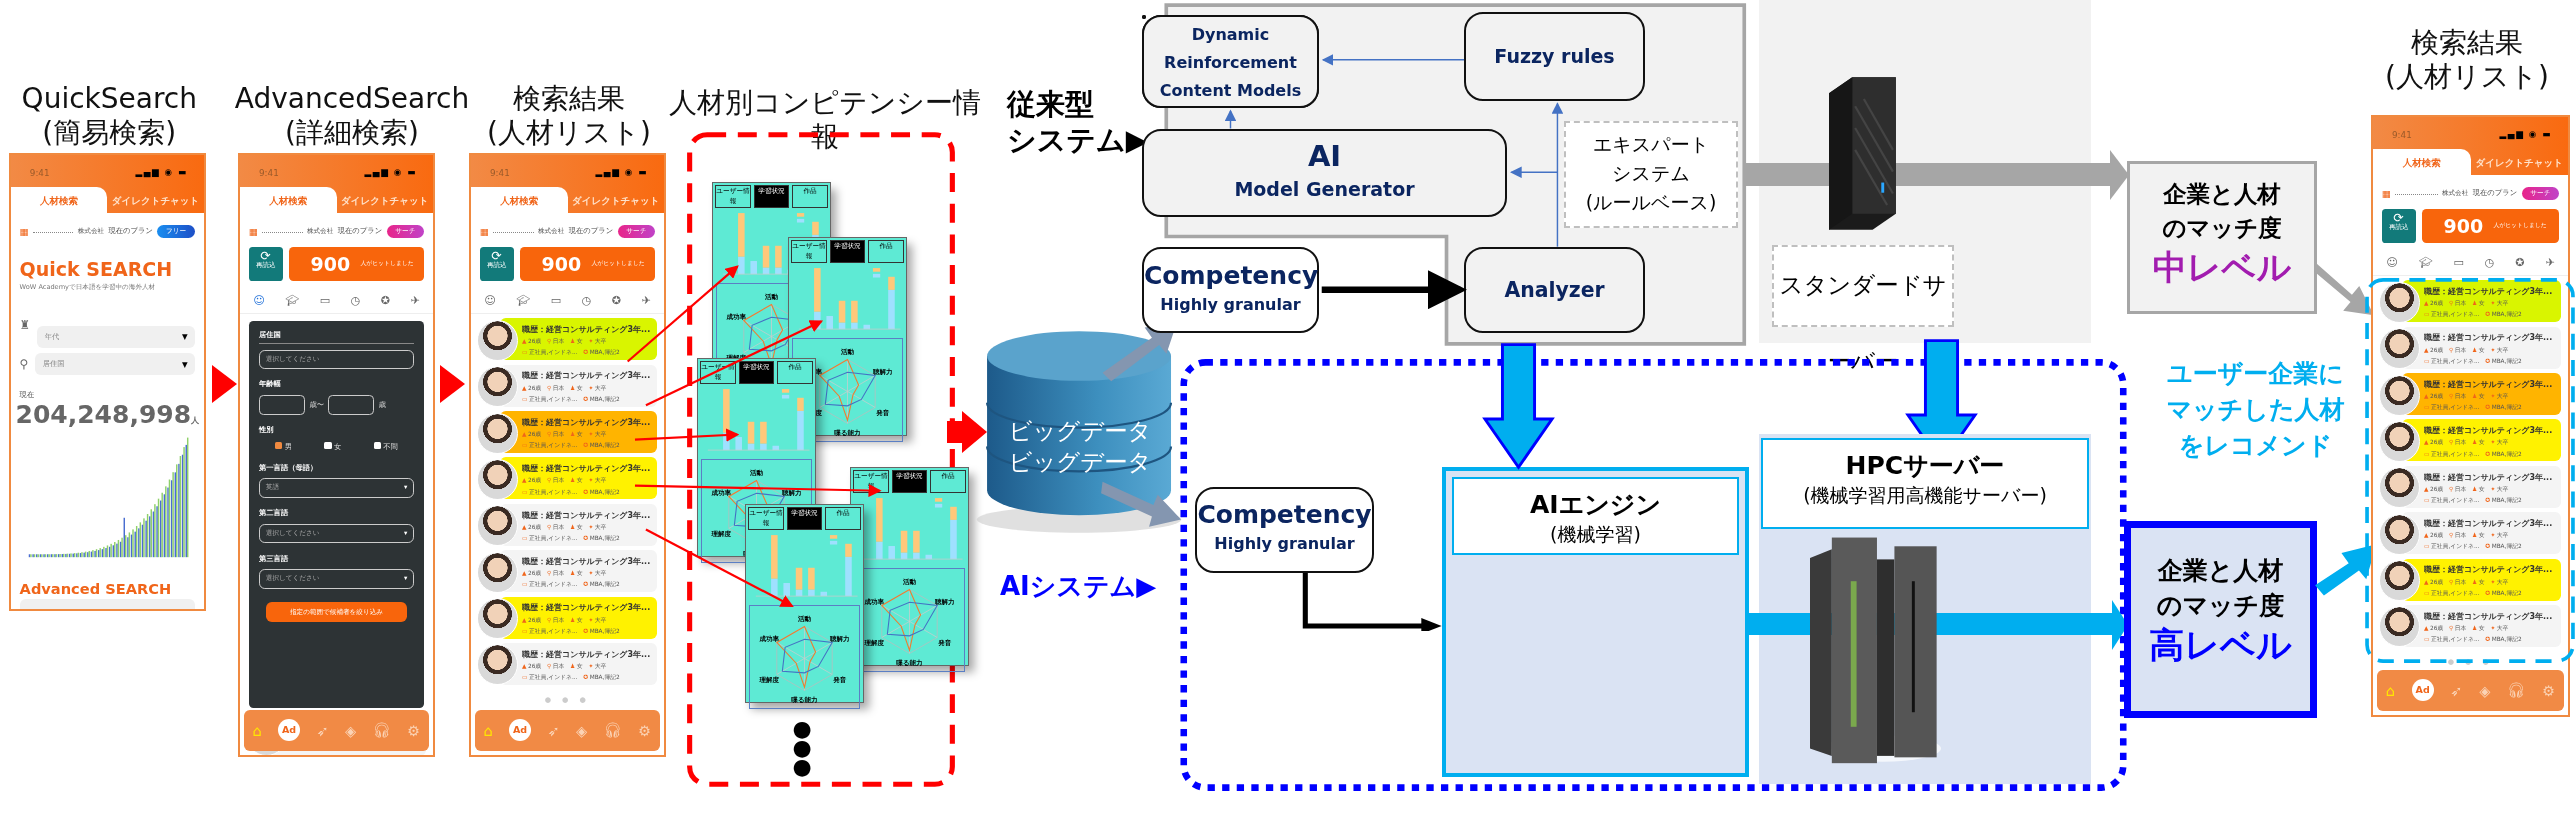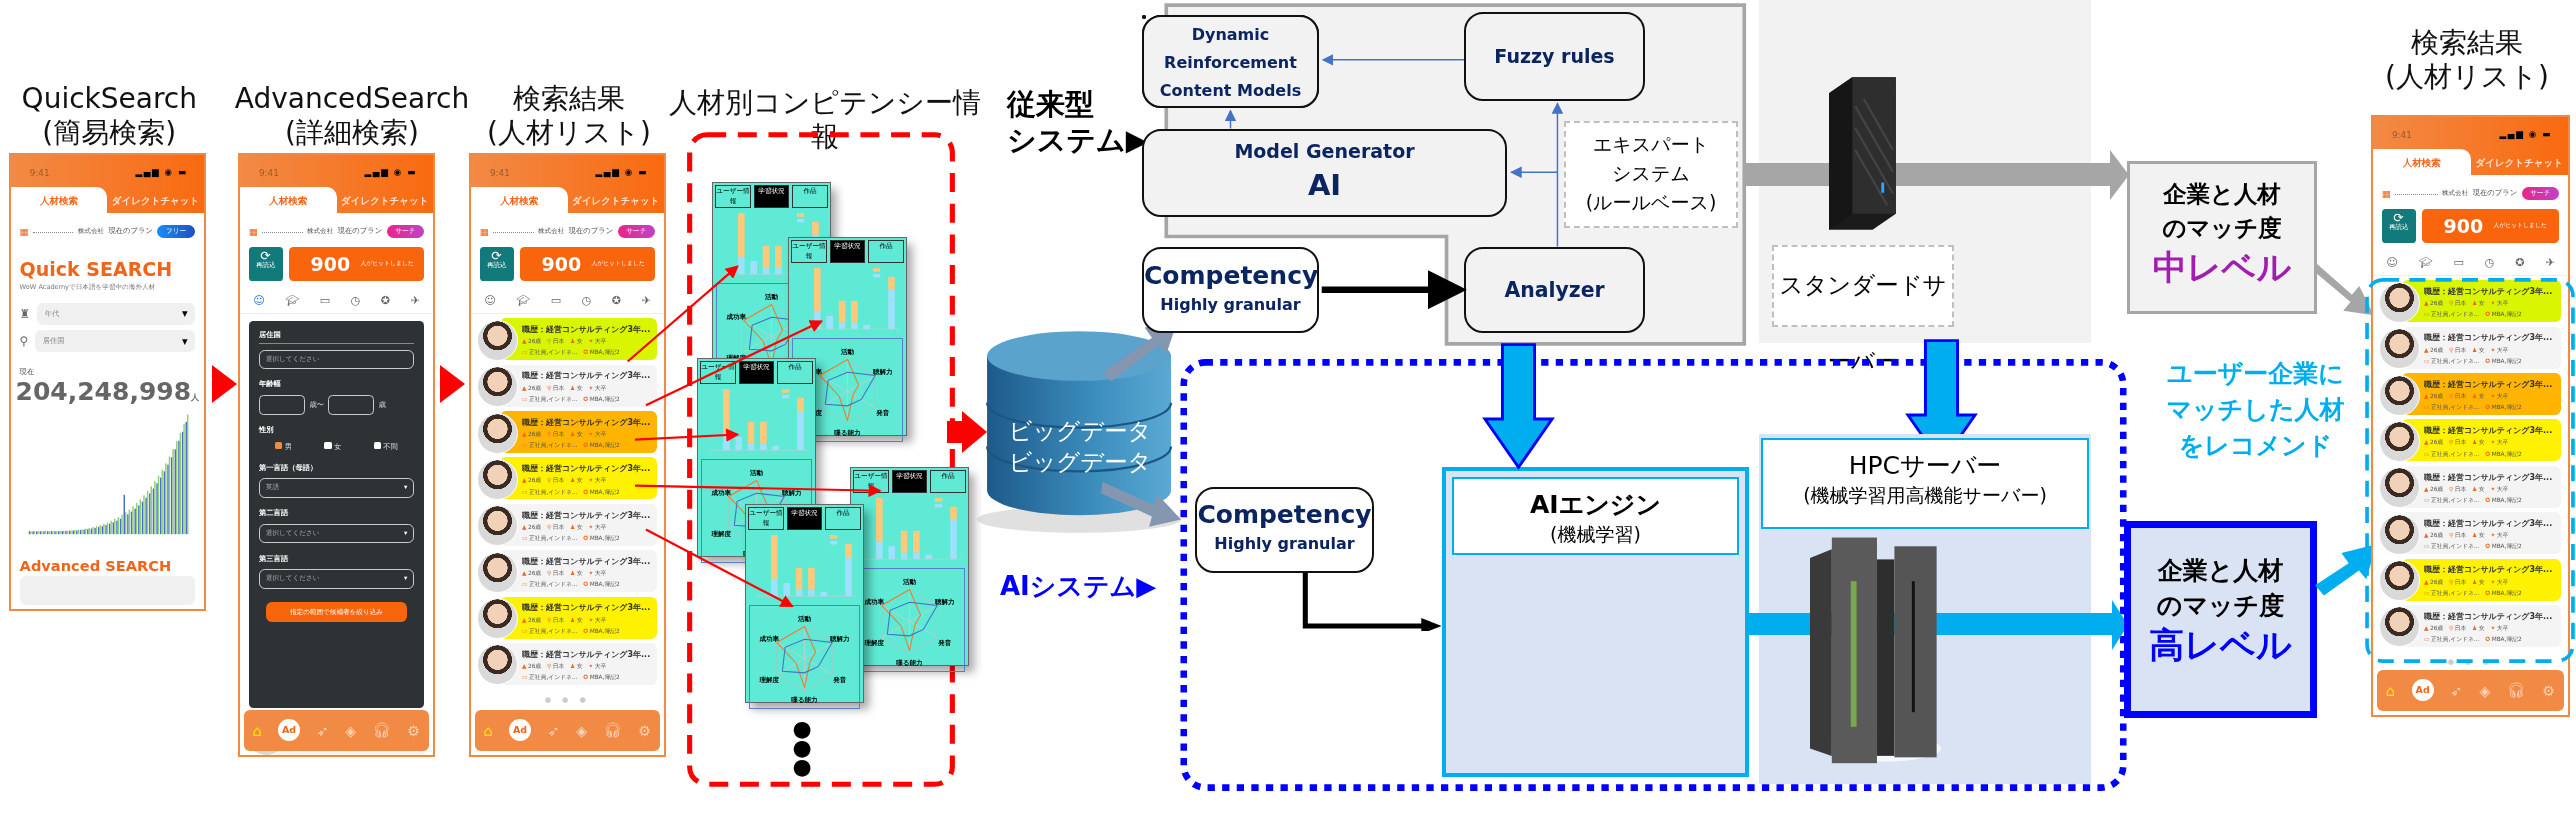--- a/index.html
+++ b/index.html
@@ -91,21 +91,21 @@
     <span class="bld">▦</span>
     <span class="dots"></span>
     <span>株式会社</span>
     <span class="plan">現在のプラン</span>
     <span class="pill free">フリー</span>
   </div>
   <div style="color:#f0651a;font-size:19px;font-weight:bold;padding:16px 8.8px 2.9px;">Quick SEARCH</div>
   <div style="font-size:6.6px;color:#777;padding:0 8.8px 7.3px;">WoW Academyで日本語を学習中の海外人材</div>
   <div style="display:flex;align-items:center;gap:7.3px;padding:2.9px 8.8px;">
     <span style="font-size:11.7px;color:#666;">♜</span>
-    <div style="flex:1;background:#f0f0f0;border-radius:5.8px;height:22px;display:flex;align-items:center;justify-content:space-between;padding:0 7.3px;font-size:7.3px;color:#888;">
+    <div style="flex:1;background:#f0f0f0;border-radius:5.8px;height:22px;display:flex;align-items:center;justify-content:space-between;padding:0 7.3px;font-size:7.3px;color:#888;margin-top:23px;">
       <span>年代</span>
         <span style="color:#000;">▼</span>
     </div>
   </div>
   <div style="display:flex;align-items:center;gap:7.3px;padding:2.9px 8.8px;">
     <span style="font-size:11.7px;color:#666;">⚲</span>
     <div style="flex:1;background:#f0f0f0;border-radius:5.8px;height:22px;display:flex;align-items:center;justify-content:space-between;padding:0 7.3px;font-size:7.3px;color:#888;">
       <span>居住国</span>
         <span style="color:#000;">▼</span>
     </div>
@@ -627,22 +627,22 @@
 
 <div class="rbox" style="left:1142px;top:14.6px;width:0;height:0;border:none;"></div>
 
 <div class="rbox" style="left:1142px;top:14.6px;width:177px;height:93px;font-size:16px;line-height:28px;padding-top:4.4px;">
   <div>Dynamic</div>
   <div>Reinforcement</div>
   <div>Content Models</div>
 </div>
 <div class="rbox" style="left:1464px;top:11.7px;width:181px;height:89px;font-size:19px;line-height:85px;">Fuzzy rules</div>
 <div class="rbox" style="left:1142px;top:129px;width:365px;height:88px;padding-top:5.8px;">
+  <div style="font-size:29px;line-height:38px;">AI</div>
   <div style="font-size:19px;line-height:29px;">Model Generator</div>
-  <div style="font-size:29px;line-height:38px;">AI</div>
 </div>
 <div class="abs" style="left:1564px;top:121px;width:174px;height:107px;border:2.9px dashed #bfbfbf;background:#fff;box-sizing:border-box;text-align:center;font-size:19px;line-height:29px;padding-top:7.3px;">
   <div>エキスパート</div>
   <div>システム</div>
   <div>(ルールベース)</div>
 </div>
 <div class="rbox white" style="left:1142px;top:247px;width:177px;height:86px;padding-top:10.2px;">
   <div style="font-size:25px;line-height:34px;">Competency</div>
   <div style="font-size:16px;line-height:23.4px;">Highly granular</div>
 </div>
@@ -710,21 +710,21 @@
 
 <svg class="abs" style="left:1482px;top:343px;" width="73" height="128" viewBox="0 0 100 175">
   <path d="M28,2 L72,2 L72,104 L96,104 L50,170 L4,104 L28,104 Z" fill="#00aeef" stroke="#0000ff" stroke-width="4"></path>
 </svg>
 <svg class="abs" style="left:1905px;top:339px;" width="73" height="128" viewBox="0 0 100 175">
   <path d="M28,2 L72,2 L72,104 L96,104 L50,170 L4,104 L28,104 Z" fill="#00aeef" stroke="#0000ff" stroke-width="4"></path>
 </svg>
 
 <div class="abs" style="left:1759px;top:434px;width:332px;height:350px;background:#dae3f3;"></div>
 <div class="abs" style="left:1761px;top:438px;width:328px;height:91px;background:#fff;border:2.9px solid #00aeef;box-sizing:border-box;text-align:center;padding-top:10.2px;">
-  <div style="font-size:25px;font-weight:normal;line-height:32px;">HPCサーバー</div>
+  <div style="font-size:25px;font-weight:bold;line-height:32px;">HPCサーバー</div>
   <div style="font-size:19px;line-height:26px;">(機械学習用高機能サーバー)</div>
 </div>
 <div class="abs" style="left:1748px;top:613px;width:365px;height:22px;background:#00aeef;"></div>
 <div class="abs" style="left:2112px;top:600px;width:0;height:0;border-top:25px solid transparent;border-bottom:25px solid transparent;border-left:16px solid #00aeef;"></div>
 <svg class="abs" style="left:1810px;top:537px;" width="131" height="234" viewBox="0 0 180 320">
   <ellipse cx="100" cy="290" rx="80" ry="18" fill="#fff" opacity=".7"></ellipse>
   <polygon points="0,28 30,16 30,300 0,290" fill="#3a3a3a"></polygon>
   <rect x="30" y="0" width="62" height="310" fill="#5a5a5a"></rect>
   <rect x="92" y="30" width="24" height="270" fill="#2e2e2e"></rect>
   <rect x="116" y="12" width="58" height="290" fill="#555"></rect>

